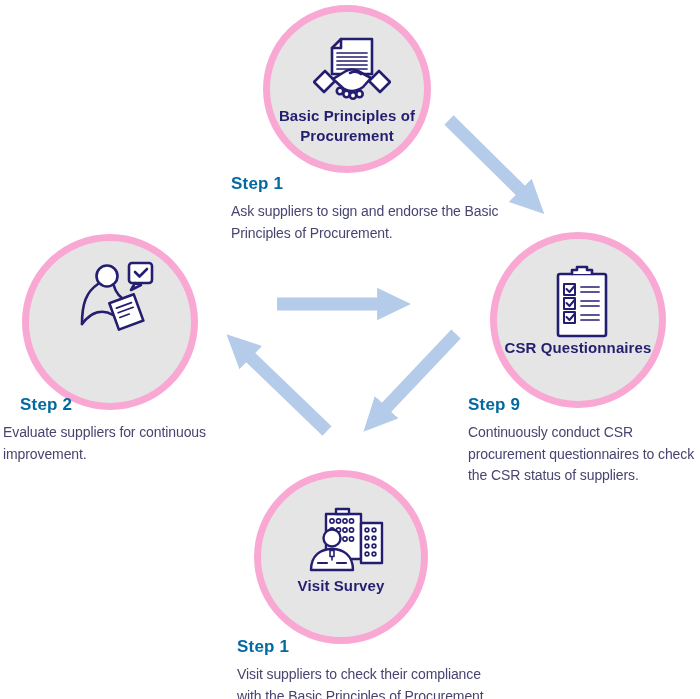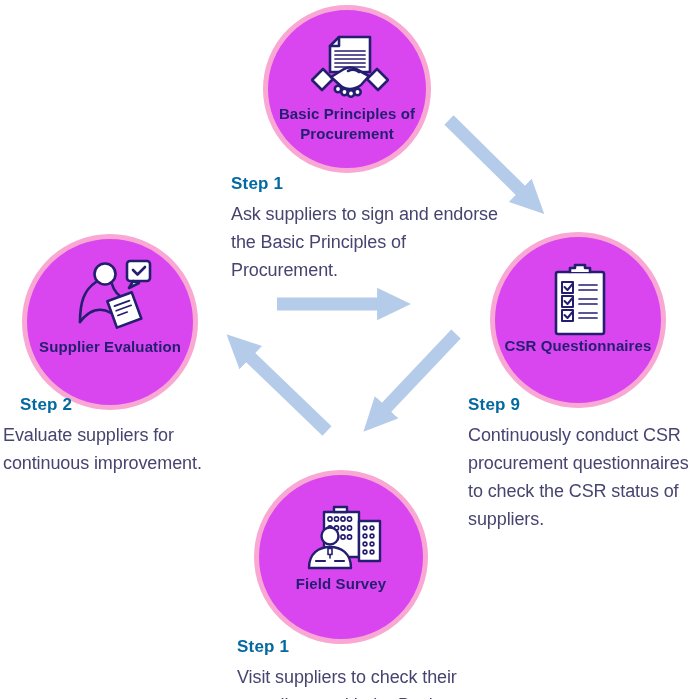--- a/index.html
+++ b/index.html
@@ -2,22 +2,22 @@
 <html><head>
 <meta charset="utf-8">
 <style>
   html,body { margin:0; padding:0; background:#ffffff; }
   #canvas {
     position:relative; width:700px; height:699px; background:#ffffff;
     font-family:"Liberation Sans", sans-serif; overflow:hidden;
   }
   .arrow-layer { position:absolute; left:0; top:0; z-index:0; }
   .node {
-    position:absolute; box-sizing:border-box; background:#d946ef;
-    border:5px solid #f9a8d4; border-radius:50%; z-index:1;
+    position:absolute; box-sizing:border-box; background:#e5e5e5;
+    border:7px solid #f9a8d4; border-radius:50%; z-index:1;
   }
   #node-top    { left:263px; top:5px;   width:168px; height:168px; }
   #node-right  { left:490px; top:232px; width:176px; height:176px; }
   #node-left   { left:22px;  top:234px; width:176px; height:176px; }
   #node-bottom { left:254px; top:470px; width:174px; height:174px; }
   .node-icon { position:absolute; }
   #node-top    .node-icon { left:43px; top:25px; }
   #node-right  .node-icon { left:58px; top:26px; }
   #node-left   .node-icon { left:48px; top:20px; }
   #node-bottom .node-icon { left:44px; top:30px; }
@@ -28,21 +28,21 @@
   }
   #node-top    .node-label { top:94px; padding:0 7px; }
   #node-right  .node-label { top:99px; white-space:nowrap; }
   #node-left   .node-label { top:98px; white-space:nowrap; }
   #node-bottom .node-label { top:99px; white-space:nowrap; }
   .step-h {
     position:absolute; z-index:1; font-weight:700; font-size:17px;
     color:#0369a1; letter-spacing:.2px;
   }
   .step-p {
-    position:absolute; z-index:1; font-size:18px; line-height:1.55;
+    position:absolute; z-index:1; font-size:14px; line-height:1.55;
     color:#474470; letter-spacing:-.1px;
   }
   #step1-h { left:231px; top:174px; }
   #step1-p { left:231px; top:201px; width:270px; }
   #step2-h { left:468px; top:395px; }
   #step2-p { left:468px; top:422px; width:232px; }
   #step3-h { left:237px; top:637px; }
   #step3-p { left:237px; top:664px; width:256px; }
   #step4-h { left:20px;  top:395px; }
   #step4-p { left:3px;  top:422px; width:212px; }
@@ -115,21 +115,20 @@
         <path d="M5 63 C15 50 26 48 36 54"></path>
         <g transform="rotate(-20 49 50)">
           <rect fill="#ffffff" x="36" y="37" width="26" height="28"></rect>
           <path stroke-width="1.7" d="M41 44 H57 M41 49 H57 M41 54 H51"></path>
         </g>
         <rect fill="#ffffff" x="52" y="2" width="23" height="20" rx="3"></rect>
         <path fill="#ffffff" d="M58 22 L54 29 L64 24 Z"></path>
         <path d="M58 11 l4.5 4.5 L70 8"></path>
       </g>
     </svg>
-    <div class="node-label">Supplier Evaluation</div>
   </div>
 
   <div class="node" id="node-bottom">
     <svg class="node-icon" width="82" height="66" viewBox="0 0 82 66">
       <g fill="none" stroke="#241e70" stroke-width="2.4" stroke-linecap="round" stroke-linejoin="round">
         <rect fill="#ffffff" x="21" y="7" width="35" height="45"></rect>
         <rect fill="#ffffff" x="31" y="2" width="13" height="5"></rect>
         <g stroke-width="1.6">
           <circle cx="27" cy="14" r="2.1"></circle>
             <circle cx="33.5" cy="14" r="2.1"></circle>
@@ -156,21 +155,21 @@
         </g>
         <circle fill="#ffffff" cx="27" cy="31" r="8.5"></circle>
         <path fill="#ffffff" d="M6 63 C6 48 16 42 27 42 C38 42 48 48 48 63 Z"></path>
         <path stroke-width="2.2" d="M13 56 H22 M32 56 H41"></path>
         <g stroke-width="1.6">
           <rect x="25" y="43.5" width="4" height="6"></rect>
           <path d="M27 49.5 V53"></path>
         </g>
       </g>
     </svg>
-    <div class="node-label">Field Survey</div>
+    <div class="node-label">Visit Survey</div>
   </div>
 
   <div class="step-h" id="step1-h">Step 1</div>
   <div class="step-p" id="step1-p">Ask suppliers to sign and endorse the Basic Principles of Procurement.</div>
 
   <div class="step-h" id="step2-h">Step 9</div>
   <div class="step-p" id="step2-p">Continuously conduct CSR procurement questionnaires to check the CSR status of suppliers.</div>
 
   <div class="step-h" id="step3-h">Step 1</div>
   <div class="step-p" id="step3-p">Visit suppliers to check their compliance with the Basic Principles of Procurement</div>

